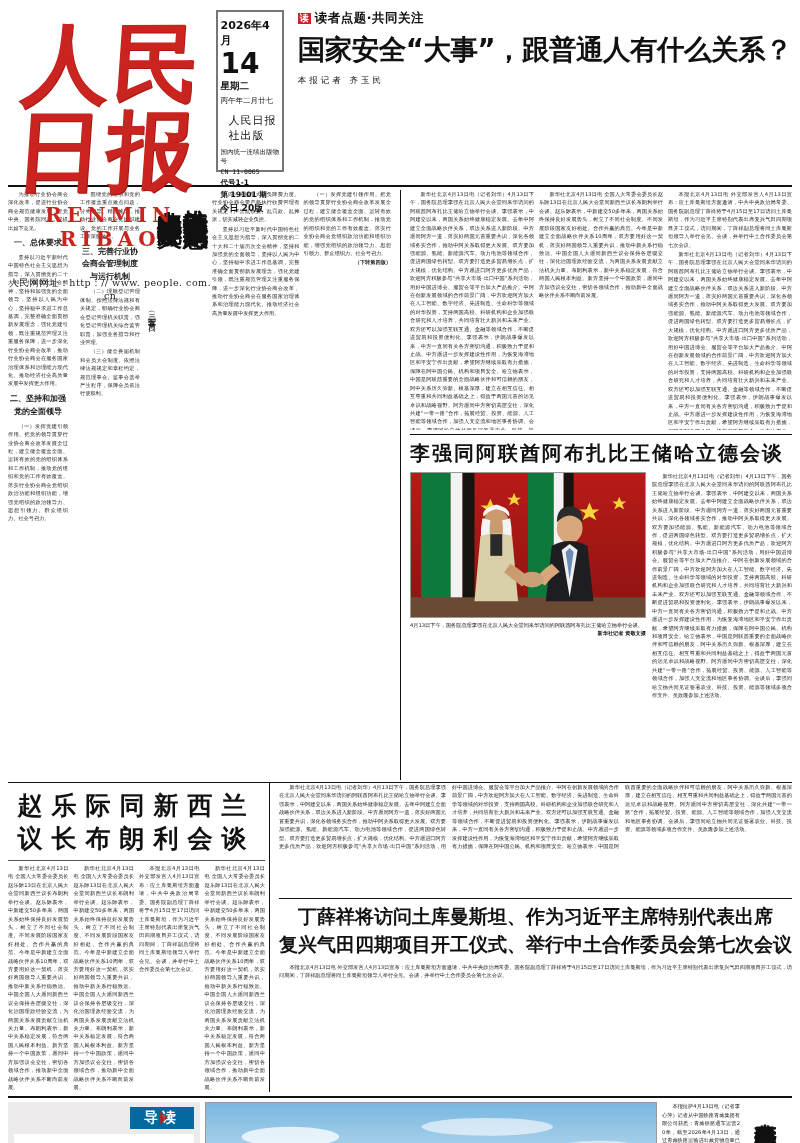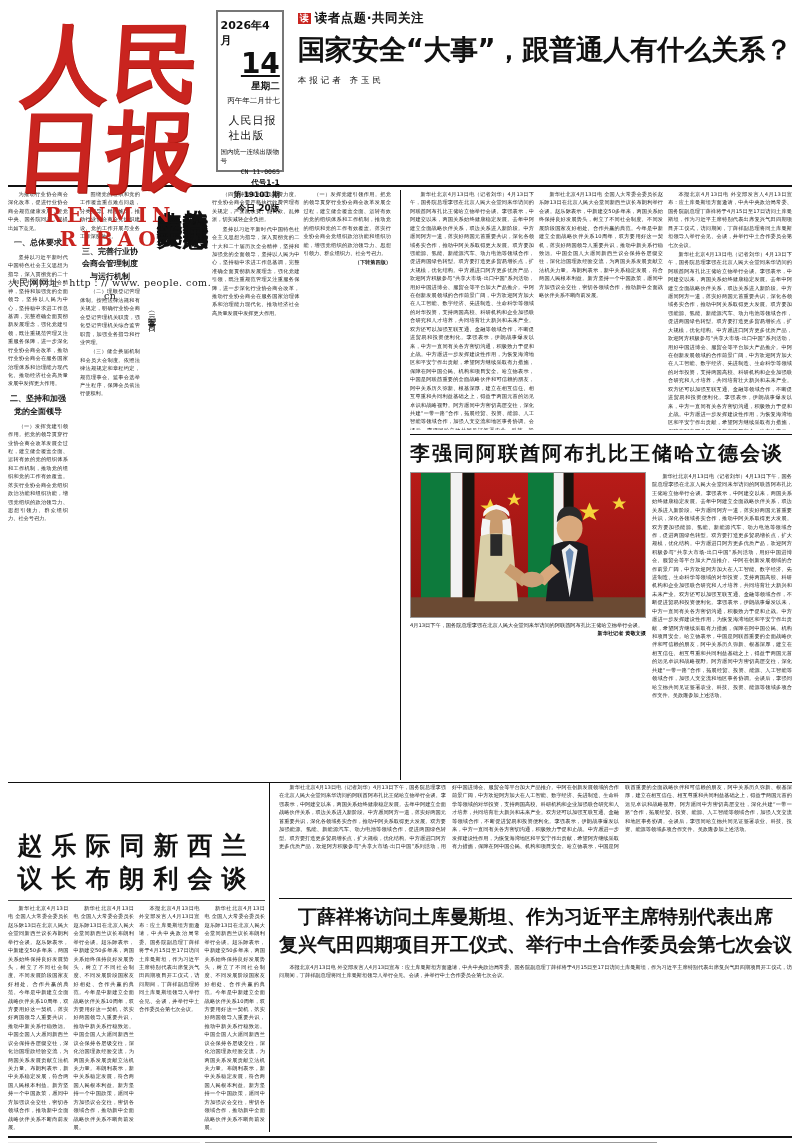--- a/index.html
+++ b/index.html
@@ -26,25 +26,25 @@
     font-family:"DejaVu Serif","Liberation Serif",serif;
     font-size:20px; font-weight:bold; color:#c9241f;
     letter-spacing:5px; text-align:center; margin-top:9px;
   }
   .logo-url {
     font-family:"DejaVu Serif","Liberation Serif",serif;
     font-size:9.5px; color:#222; text-align:center; margin-top:26px; letter-spacing:.5px;
   }
   .mast-date {
     width:98px; border:2px solid #777; margin:4px 6px 10px 4px;
-    display:flex; flex-direction:column; align-items:flex-end;
+    display:flex; flex-direction:column; align-items:flex-start;
     padding:6px 2px 5px 2px; background:#fff;
   }
   .md-ym { font-size:11px; font-weight:bold; letter-spacing:0; }
-  .md-day { font-size:28px; font-weight:bold; line-height:1.05; margin-top:1px; font-family:"DejaVu Sans",sans-serif;text-decoration:underline; }
+  .md-day { font-size:28px; font-weight:bold; line-height:1.05; margin-top:1px; font-family:"DejaVu Sans",sans-serif; }
   .md-wk { font-size:9.5px; font-weight:bold; margin-top:2px; }
   .md-lunar { font-size:7.5px; margin-top:3px; font-family:"DejaVu Serif",serif; }
   .md-pub { font-size:11px; margin-top:7px; letter-spacing:1px; font-family:"DejaVu Serif",serif;margin-left:8px; }
   .md-sm { font-size:6.5px; margin-top:5px; font-family:"DejaVu Serif",serif; }
   .md-cn { font-size:6.5px; margin-top:1.5px; font-family:"DejaVu Sans Mono",monospace; }
   .md-code { font-size:7.5px; margin-top:2px; font-weight:bold; }
   .md-issue { font-size:7.5px; margin-top:2px; font-weight:bold; }
   .md-pages { font-size:9px; margin-top:2px; font-weight:bold; }
 
   .mast-lead { flex:1; padding-left:8px; padding-top:4px; }
@@ -307,21 +307,21 @@
         </div>
         <div class="bodytext" style="flex:1;">
           <p>新华社北京4月13日电（记者刘华）4月13日下午，国务院总理李强在北京人民大会堂同来华访问的阿联酋阿布扎比王储哈立德举行会谈。李强表示，中阿建交以来，两国关系始终健康稳定发展。去年中阿建立全面战略伙伴关系，双边关系进入新阶段。中方愿同阿方一道，落实好两国元首重要共识，深化各领域务实合作，推动中阿关系取得更大发展。双方要加强能源、氢能、新能源汽车、动力电池等领域合作，促进两国绿色转型。双方要打造更多贸易增长点，扩大规模，优化结构。中方愿进口阿方更多优质产品，欢迎阿方积极参与“共享大市场-出口中国”系列活动，用好中国进博会、服贸会等平台加大产品推介。中阿在创新发展领域的合作前景广阔，中方欢迎阿方加大在人工智能、数字经济、先进制造、生命科学等领域的对华投资，支持两国高校、科研机构和企业加强联合研究和人才培养，共同培育壮大新兴和未来产业。双方还可以加强互联互通、金融等领域合作，不断促进贸易和投资便利化。李强表示，伊朗战事爆发以来，中方一直同有关各方密切沟通，积极致力于促和止战。中方愿进一步发挥建设性作用，为恢复海湾地区和平安宁作出贡献，希望阿方继续采取有力措施，保障在阿中国公民、机构和项目安全。哈立德表示，中国是阿联酋重要的全面战略伙伴和可信赖的朋友，阿中关系历久弥新、根基深厚，建立在相互信任、相互尊重和共同利益基础之上，得益于两国元首的远见卓识和战略视野。阿方愿同中方密切高层交往，深化共建“一带一路”合作，拓展经贸、投资、能源、人工智能等领域合作，加强人文交流和地区事务协调。会谈后，李强同哈立德共同见证签署农业、科技、投资、能源等领域多项合作文件。吴政隆参加上述活动。</p>
         </div>
       </div>
     </div>
   </div>
 
   <div class="rule-thin" style="margin-top:2px;"></div>
   <div style="display:flex;">
-    <div style="width:388px;margin-top:40px;">
+    <div style="width:388px;">
       <div class="band-zhao">
         <div class="t">赵乐际同新西兰议长布朗利会谈</div>
       </div>
       <div class="rule-hair"></div>
       <div style="display:flex;gap:5px;margin-top:3px;">
         <div class="bodytext" style="flex:1;">
           <p>新华社北京4月13日电  全国人大常委会委员长赵乐际13日在北京人民大会堂同新西兰议长布朗利举行会谈。赵乐际表示，中新建交50多年来，两国关系始终保持良好发展势头，树立了不同社会制度、不同发展阶段国家友好相处、合作共赢的典范。今年是中新建立全面战略伙伴关系10周年，双方要用好这一契机，落实好两国领导人重要共识，推动中新关系行稳致远。中国全国人大愿同新西兰议会保持各层级交往，深化治国理政经验交流，为两国关系发展贡献立法机关力量。布朗利表示，新中关系稳定发展，符合两国人民根本利益。新方坚持一个中国政策，愿同中方加强议会交往，密切各领域合作，推动新中全面战略伙伴关系不断向前发展。</p>
         </div>
         <div class="bodytext" style="flex:1;">
           <p>新华社北京4月13日电  全国人大常委会委员长赵乐际13日在北京人民大会堂同新西兰议长布朗利举行会谈。赵乐际表示，中新建交50多年来，两国关系始终保持良好发展势头，树立了不同社会制度、不同发展阶段国家友好相处、合作共赢的典范。今年是中新建立全面战略伙伴关系10周年，双方要用好这一契机，落实好两国领导人重要共识，推动中新关系行稳致远。中国全国人大愿同新西兰议会保持各层级交往，深化治国理政经验交流，为两国关系发展贡献立法机关力量。布朗利表示，新中关系稳定发展，符合两国人民根本利益。新方坚持一个中国政策，愿同中方加强议会交往，密切各领域合作，推动新中全面战略伙伴关系不断向前发展。</p>

